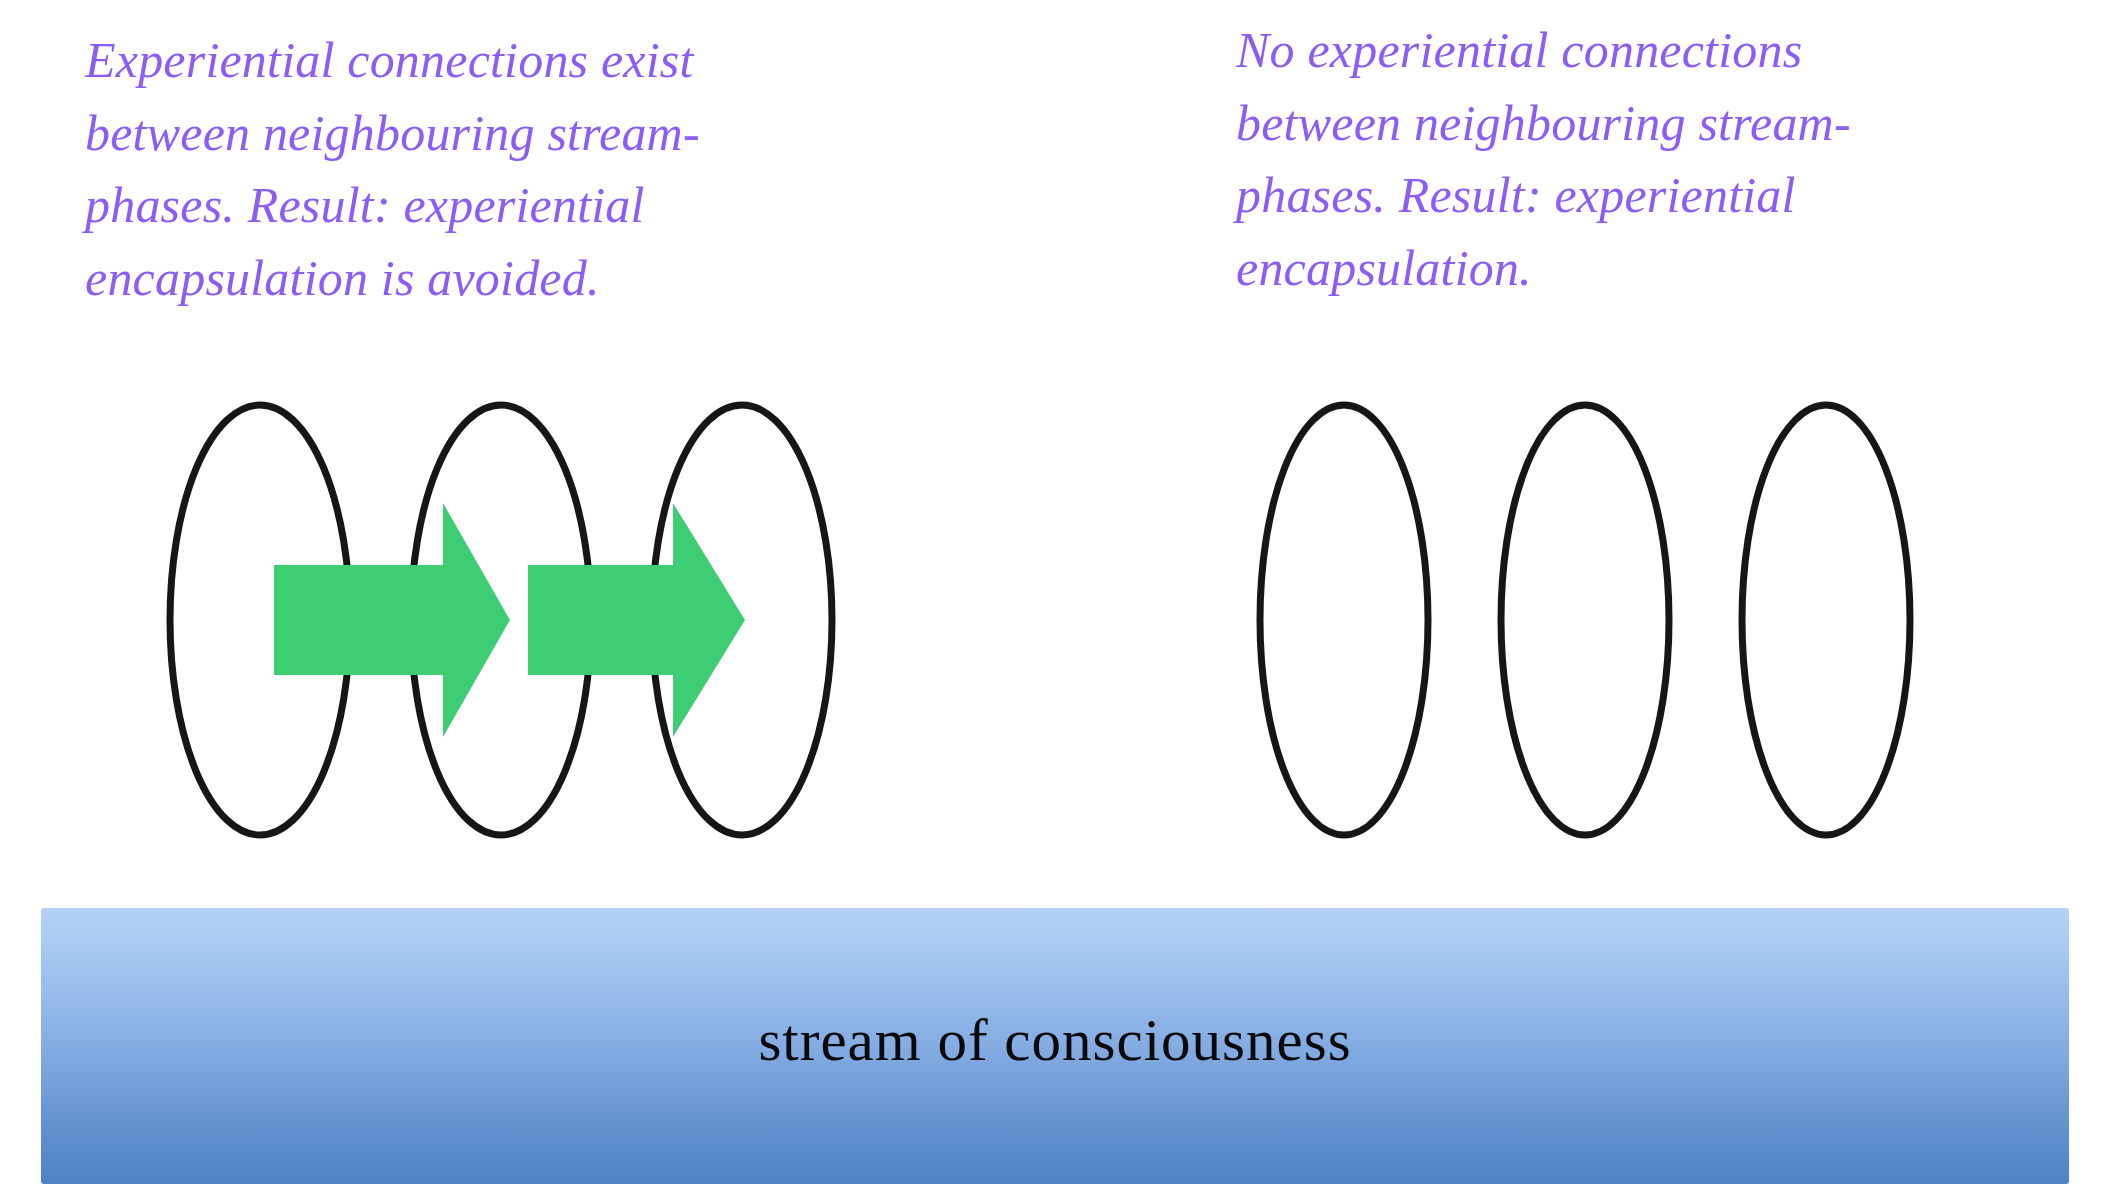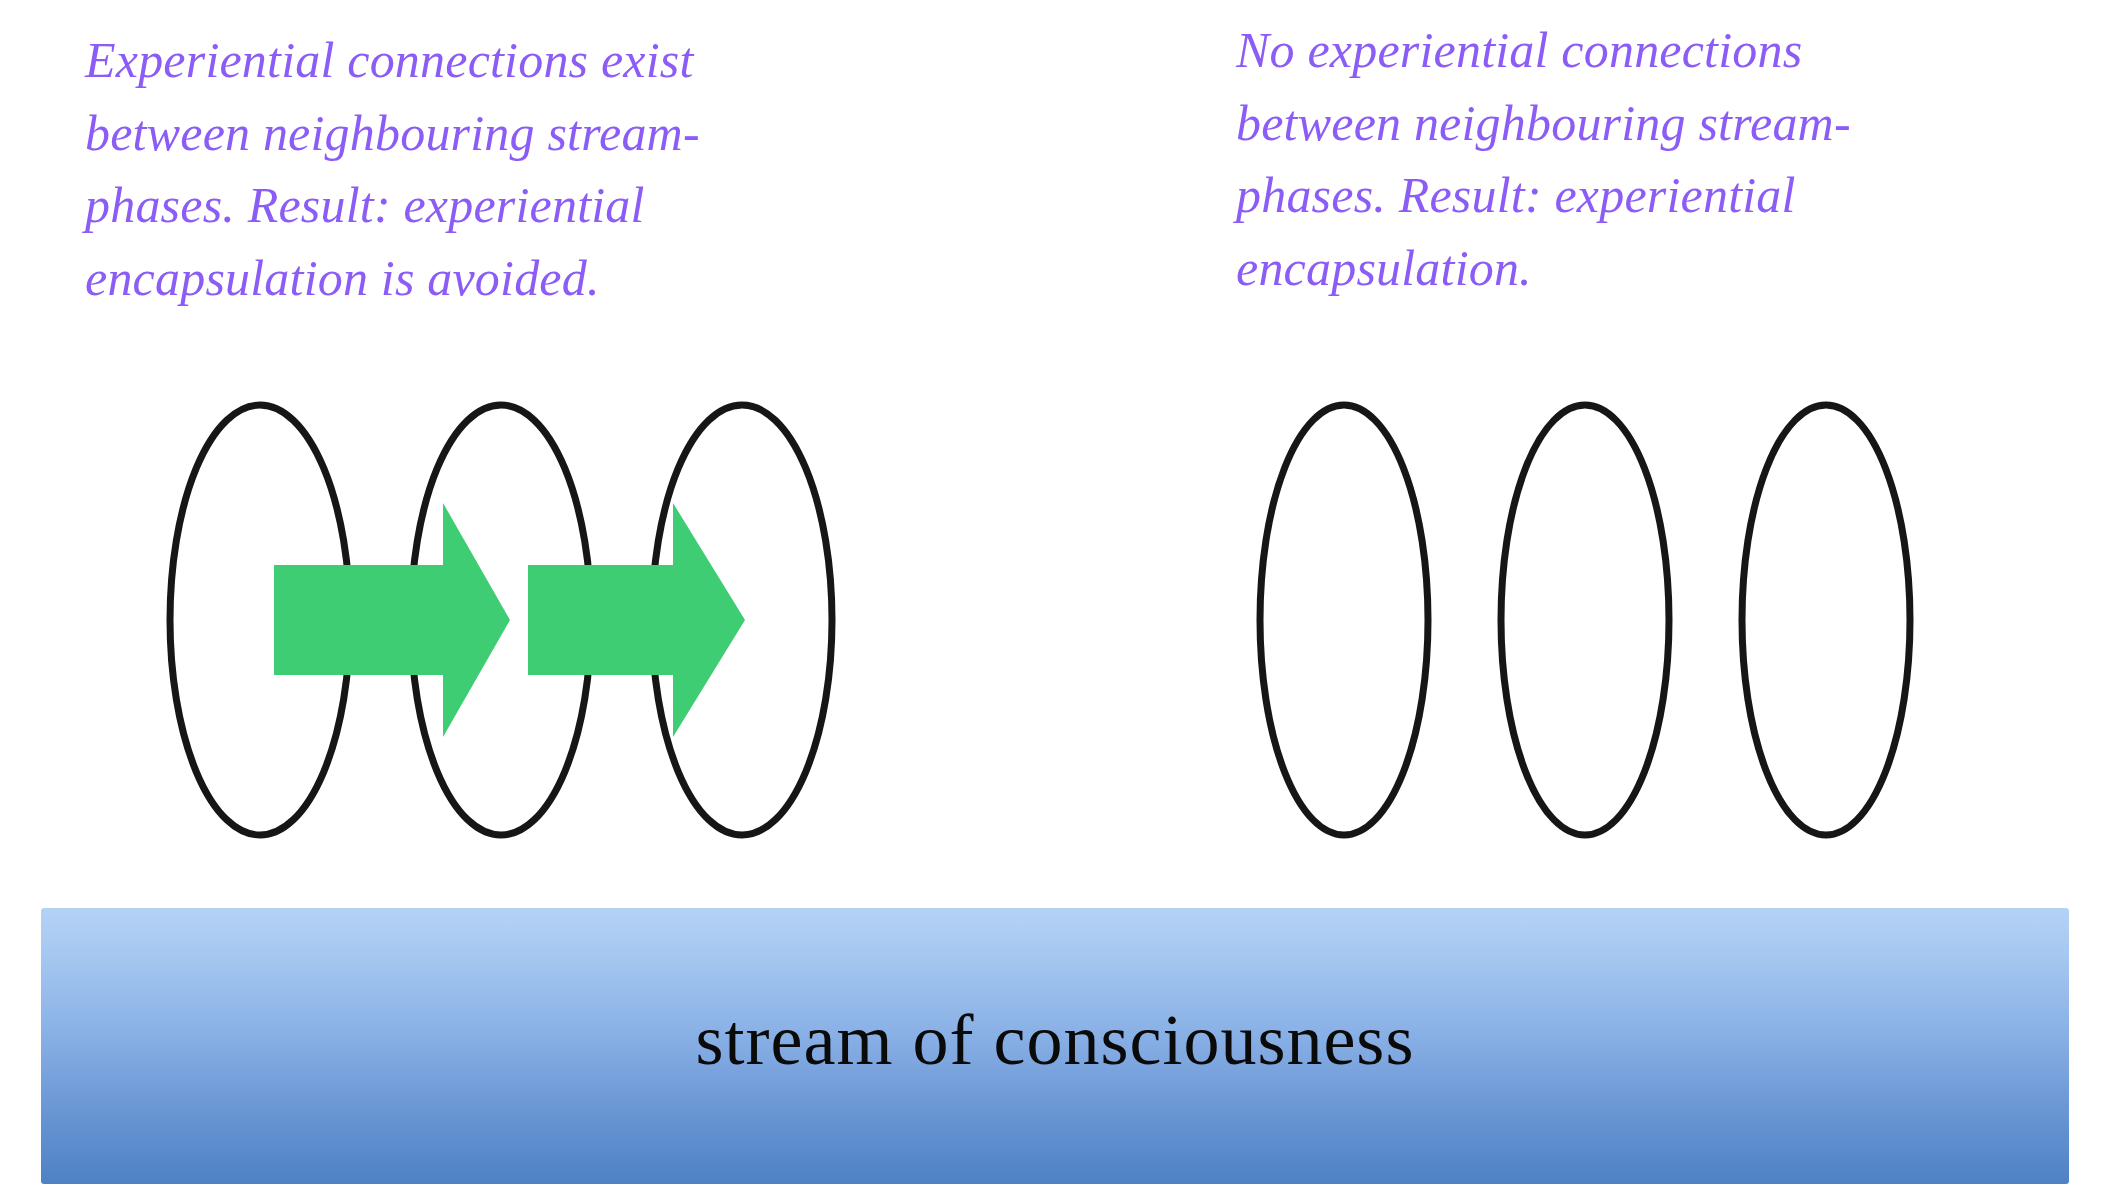--- a/index.html
+++ b/index.html
@@ -47,21 +47,21 @@
       #a4c7f0 18%,
       #8ab1e6 45%,
       #6b97d5 72%,
       #4d82c4 100%);
     display: flex;
     align-items: center;
     justify-content: center;
   }
   .banner-label {
     color: #0a0a0a;
-    font-size: 72px;
+    font-size: 59px;
     line-height: 1;
     transform: translateY(-6px);
     letter-spacing: 1px;
   }
 </style>
 </head>
 <body>
 
 <div class="canvas">
 

